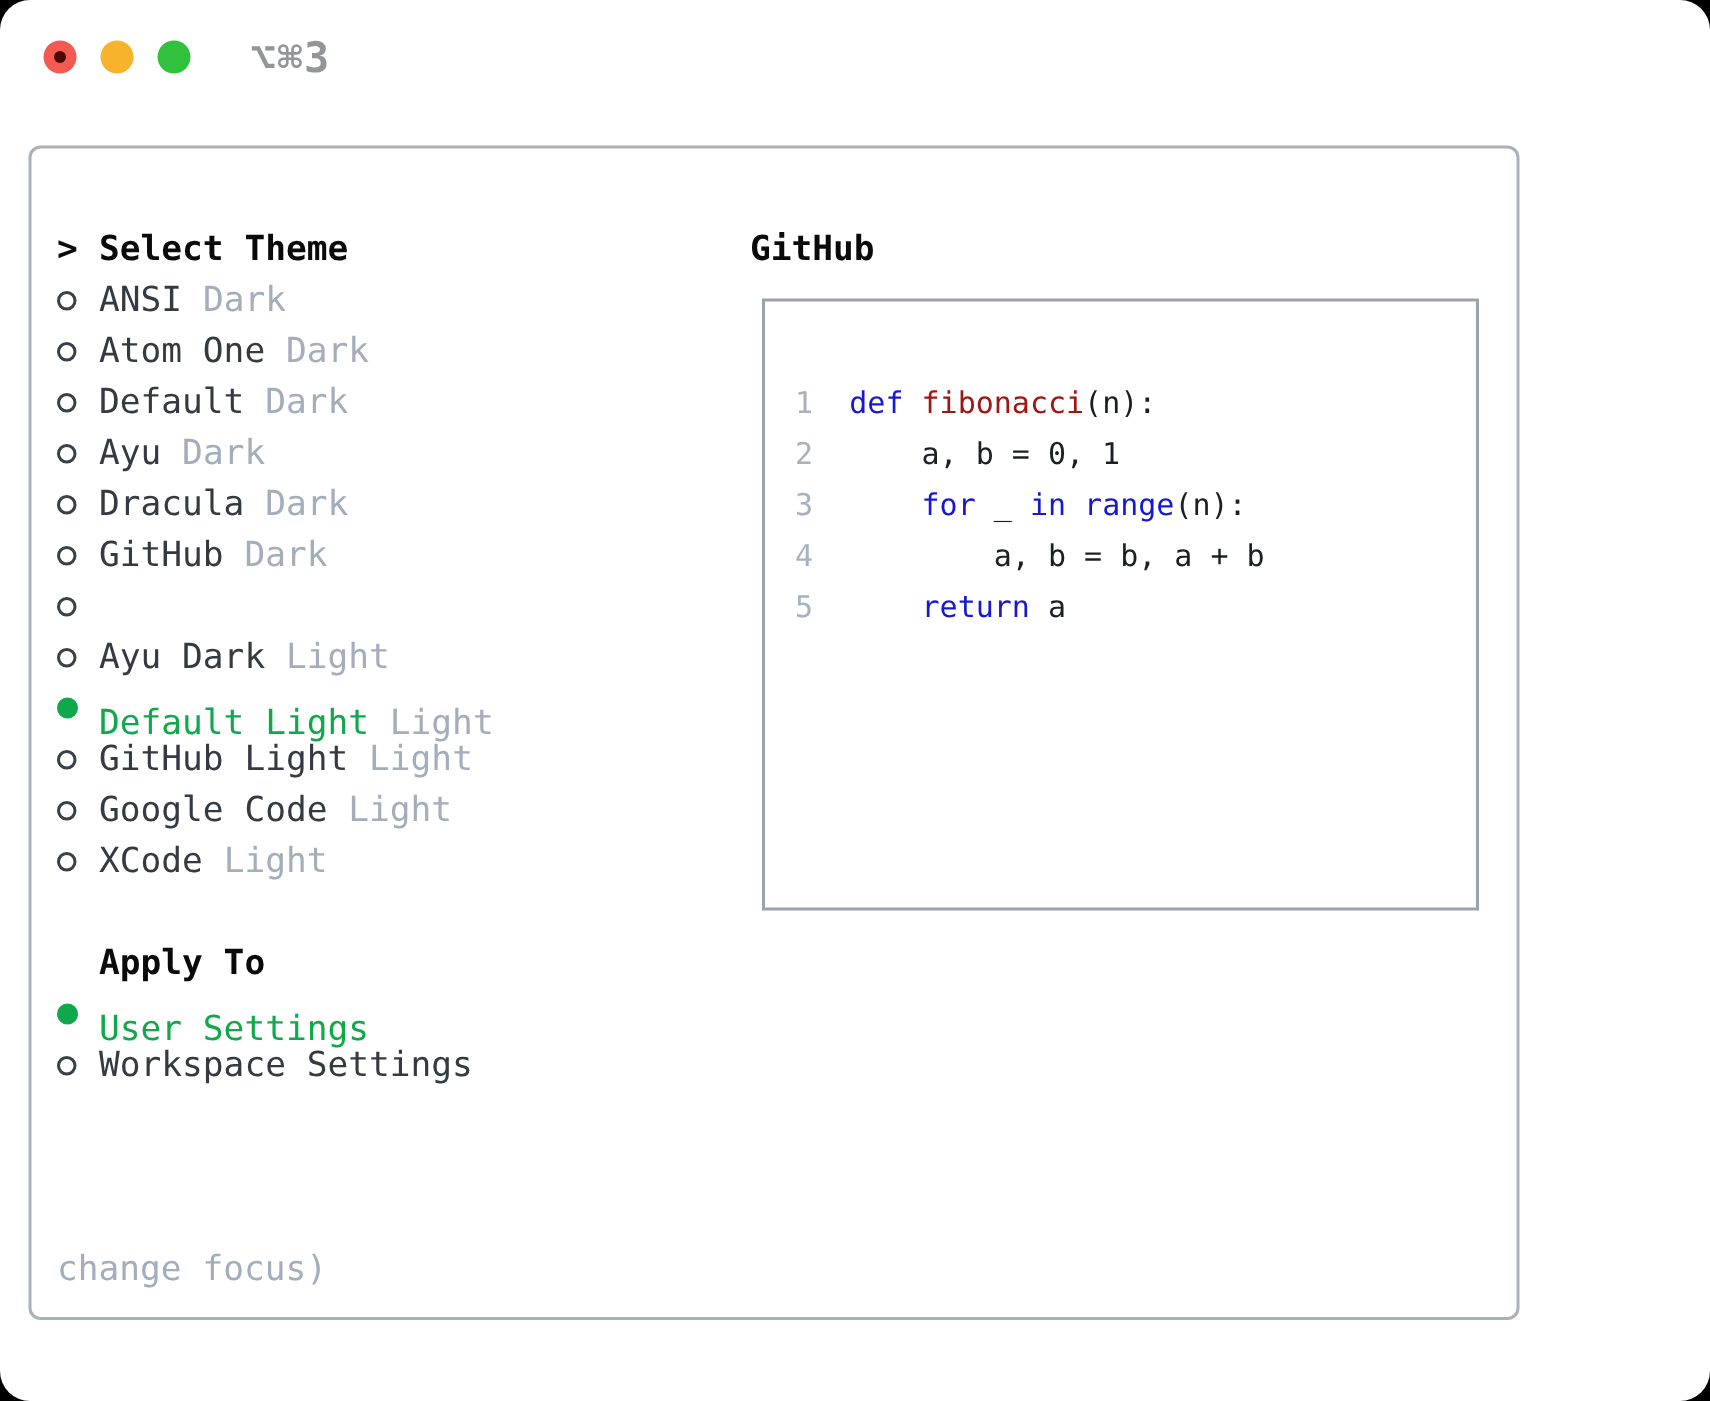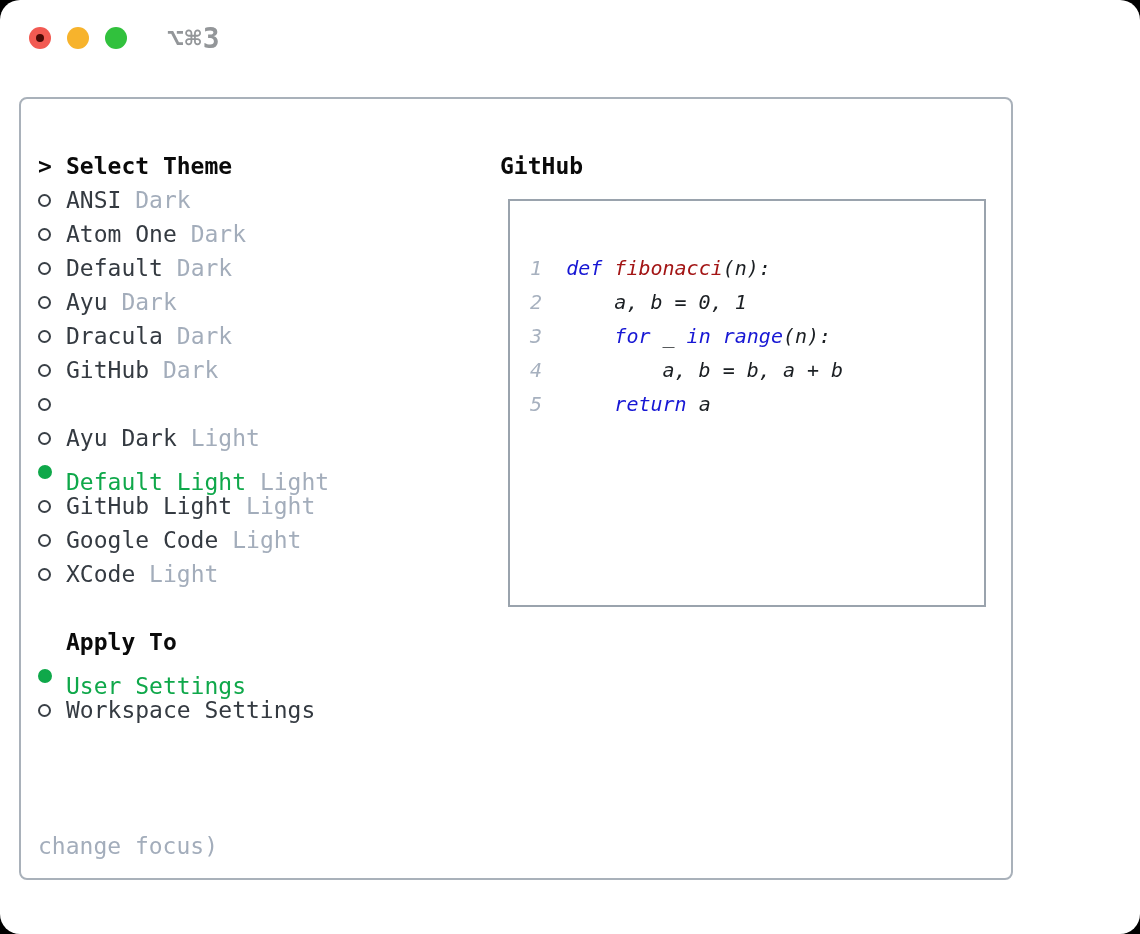--- a/index.html
+++ b/index.html
@@ -28,21 +28,21 @@
   .header-label{font-size:23px;font-weight:bold;color:#0a0a0a;}
   .item-label{font-size:23px;color:#343a41;white-space:pre;}
   .item-label .variant{color:#a3adbb;}
   .item-label.selected{color:#0fa84a;margin-top:20px;}
   .hint{font-size:23px;line-height:34px;color:#a3adbb;white-space:pre;}
 
   
   .preview-title{position:absolute;left:479px;top:50px;height:34px;display:flex;align-items:center;font-size:23px;font-weight:bold;color:#0a0a0a;}
   .preview-box{position:absolute;left:487px;top:100px;width:478px;height:408px;border:2px solid #9aa3ad;box-sizing:border-box;background:#fff;}
   #code-block{padding:50px 0 0 8px;font-size:20px;line-height:34px;white-space:pre;}
-  .cl{height:34px;font-style:italic;}
+  .cl{height:34px;}
   .c-num{color:#a7b1bf;}
   .c-txt{color:#1b1f23;}
   .c-kw{color:#1717d4;}
   .c-fn{color:#a31515;}
 </style>
 </head>
 <body>
 
 <div class="card">
 

